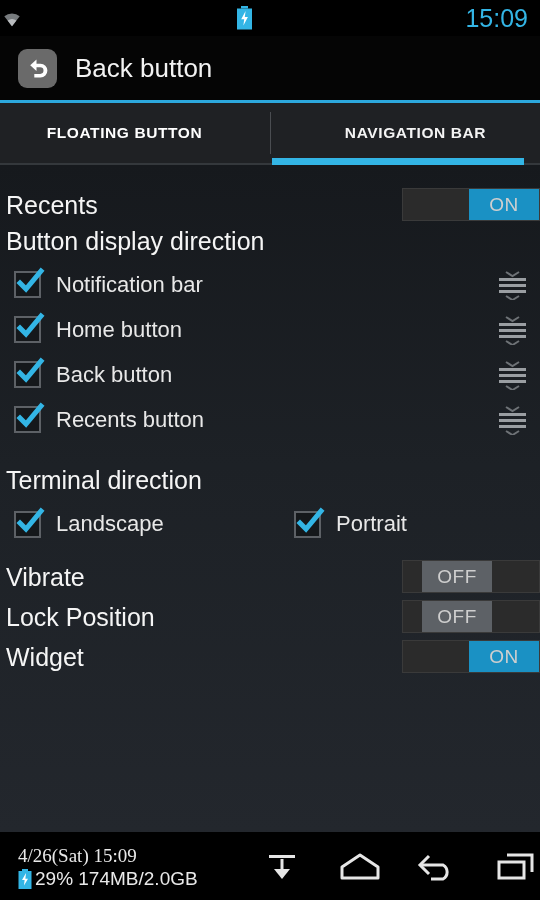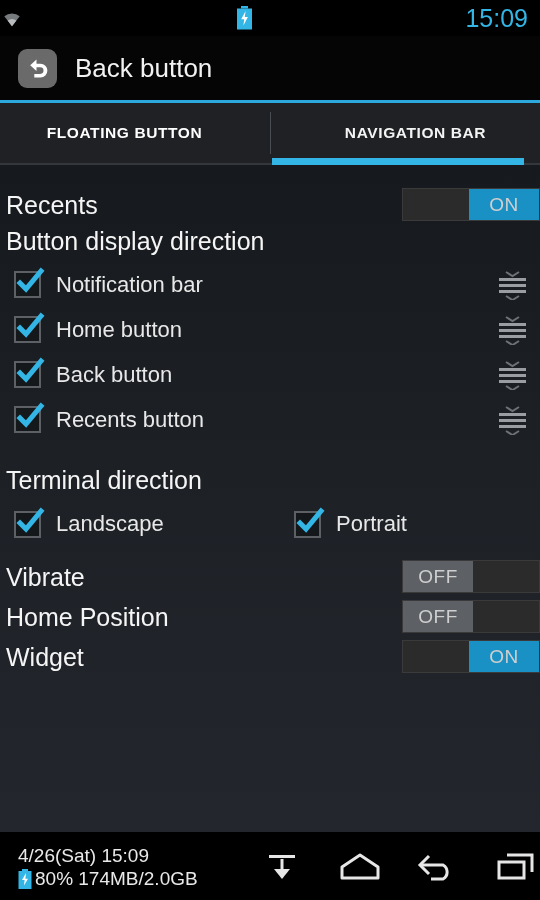--- a/index.html
+++ b/index.html
@@ -74,21 +74,21 @@
   .section-label{ color:#f5f5f5; font-size:25px; font-weight:400; padding-left:6px; }
 
   
   .toggle{
     position:absolute; right:0; width:138px; height:33px;
     background:#2b2b2b; border:1px solid #3a3a3a;
   }
   .toggle .thumb{
     position:absolute; top:0; width:70px; height:31px;
     display:flex; align-items:center; justify-content:center;
-    font-size:19px; color:#cfcfcf; letter-spacing:0.5px;
+    font-size:19px; color:#cfcfcf; letter-spacing:0.5px;margin-left:19px;
   }
   .toggle.on .thumb{ right:0; background:#1a91c4; }
   .toggle.off .thumb{ left:0; background:#5d6166; }
 
   
   .cb-row{ display:flex; align-items:center; }
   .checkbox{
     position:relative; width:27px; height:27px;
     border:2px solid #5d6166; background:#15181b; flex:0 0 auto;
   }
@@ -96,21 +96,21 @@
   .cb-label{ color:#e8e8e8; font-size:22px; margin-left:15px; }
 
   .drag-handle{ position:absolute; right:11px; width:33px; height:30px; }
 
   
   .bottombar{
     position:absolute; left:0; top:834px; width:540px; height:66px; background:#000;
     display:flex; align-items:center;
   }
   .bb-info{ width:250px; padding-left:18px; }
-  .bb-line1{ color:#e9e9e9; font-size:19px; line-height:23px; white-space:nowrap; }
+  .bb-line1{ color:#e9e9e9; font-size:19px; line-height:23px; white-space:nowrap;font-family:Liberation Serif, serif; }
   .bb-line2{ color:#e9e9e9; font-size:19px; line-height:23px; display:flex; align-items:center; white-space:nowrap; }
   .bb-batt{ width:14px; height:20px; position:relative; margin-right:3px; flex:0 0 auto; }
   .navkeys{ flex:1 1 auto; display:flex; align-items:center; justify-content:flex-start; gap:30px; padding-left:14px; }
   .navkey{ width:48px; height:36px; display:flex; align-items:center; justify-content:center; }
 </style>
 </head>
 <body>
 
 <div id="app">
 
@@ -258,21 +258,21 @@
     </div>
 
     <div class="row" style="height:40px; margin-top:10px;">
       <span class="row-label">Vibrate</span>
       <span class="toggle off" style="top:3px;">
         <span class="thumb">OFF</span>
       </span>
     </div>
 
     <div class="row" style="height:40px;">
-      <span class="row-label">Home Position</span>
+      <span class="row-label">Lock Position</span>
       <span class="toggle off" style="top:3px;">
         <span class="thumb">OFF</span>
       </span>
     </div>
 
     <div class="row" style="height:40px;">
       <span class="row-label">Widget</span>
       <span class="toggle on" style="top:3px;">
         <span class="thumb">ON</span>
       </span>
@@ -284,21 +284,21 @@
     <div class="bb-info">
       <div class="bb-line1">4/26(Sat) 15:09</div>
       <div class="bb-line2">
         <span class="bb-batt">
           <svg width="14" height="20" viewBox="0 0 14 20">
             <rect x="4" y="0" width="6" height="2" fill="#33b5e5"></rect>
             <rect x="0.5" y="2" width="13" height="18" fill="#33b5e5"></rect>
             <path d="M8 4 L4 11 H6.6 L6 16.5 L10 9.8 H7.4 Z" fill="#ffffff"></path>
           </svg>
         </span>
-        <span>80% 174MB/2.0GB</span>
+        <span>29% 174MB/2.0GB</span>
       </div>
     </div>
     <div class="navkeys">
       <span class="navkey">
         <svg width="38" height="32" viewBox="0 0 38 32">
           <rect x="6" y="4" width="26" height="3" fill="#e6e6e6"></rect>
           <rect x="17.5" y="8" width="3" height="14" fill="#e6e6e6"></rect>
           <path d="M11 18 L19 28 L27 18 Z" fill="#e6e6e6"></path>
         </svg>
       </span>

